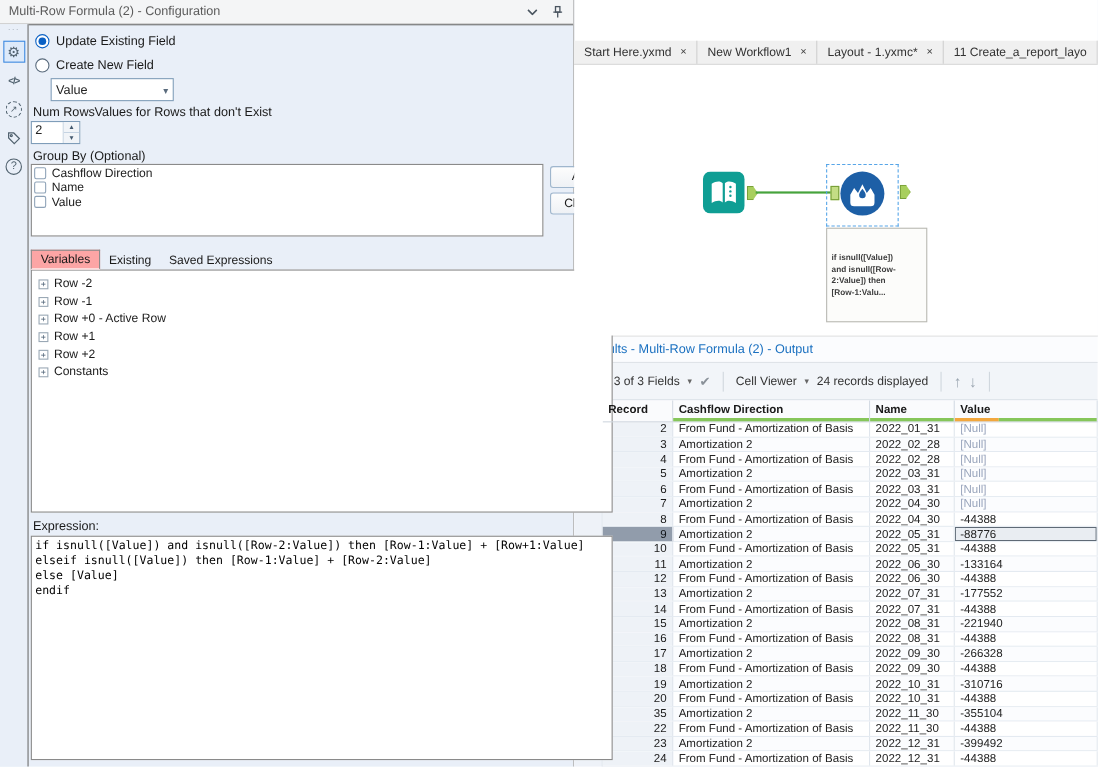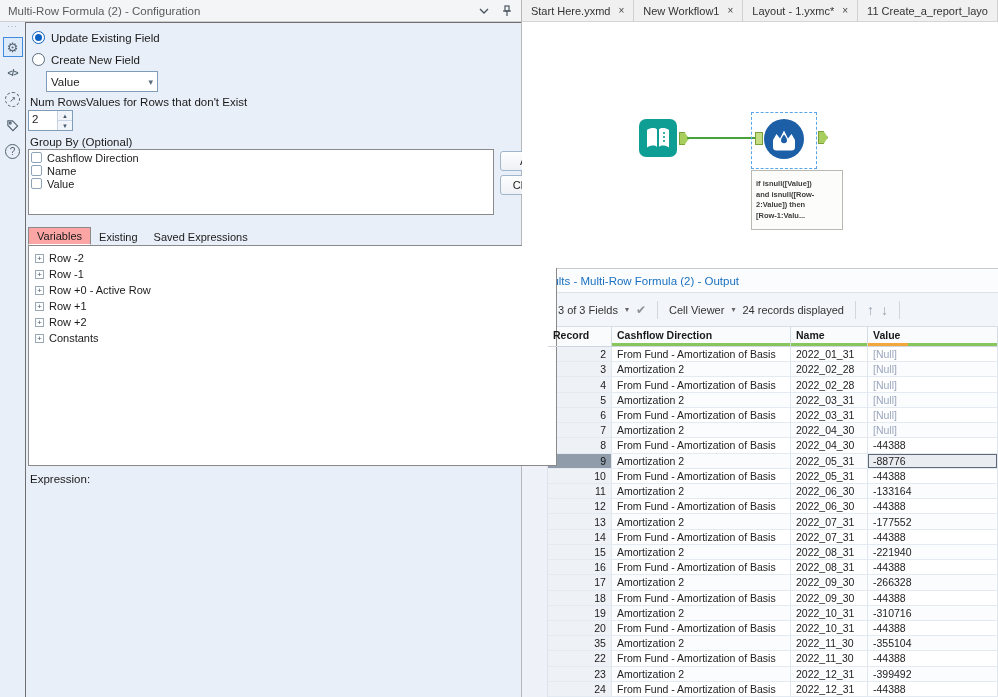--- a/index.html
+++ b/index.html
@@ -48,33 +48,33 @@
   .tab { padding:2px 8px 2px 8px; font-size:11px; color:#1a1a1a; cursor:pointer; }
   .tab.active { background:#fca5a5; border:1px solid #8a8a8a; border-bottom:1px solid #fff; position:relative; z-index:2; }
 
   .treebox { position:absolute; background:#fff; border:1px solid #8a8a8a; padding:4px 2px; }
   .tree-item { display:flex; align-items:center; gap:5px; height:16px; font-size:11px; color:#1a1a1a; }
   .expander { width:9px; height:9px; border:1px solid #9aa8b5; background:#fff; font-size:8px; line-height:7px; text-align:center; color:#44596e; margin-left:4px; cursor:pointer; }
 
   .exprbox { position:absolute; background:#fff; border:1px solid #8a8a8a; font-family:"DejaVu Sans Mono", monospace; font-size:10.5px; line-height:1.3; padding:2px 3px; white-space:pre-wrap; color:#000; }
 
   
-  .right { flex:1; display:flex; flex-direction:column; }
+  .right { flex:1; display:flex; flex-direction:column;margin-top:37px; }
   .doc-tabbar { height:22px; background:#f0f0f0; border-bottom:1px solid #d5d5d5; display:flex; }
   .doc-tab { display:flex; align-items:center; gap:8px; padding:0 9px; font-size:11px; color:#333; border-right:1px solid #d0d0d0; white-space:nowrap; cursor:pointer; }
   .doc-tab .x { color:#444; font-size:10px; cursor:pointer; }
 
   .canvas { height:246px; background:#fff; position:relative; }
   .tool-input { position:absolute; left:117px; top:97px; width:38px; height:38px; cursor:pointer; }
   .anchor-out { position:absolute; width:10px; height:13px; background:#a8cf5d; border:1px solid #79a039; clip-path:polygon(0 0,55% 0,100% 50%,55% 100%,0 100%); cursor:crosshair; }
   .anchor-in { position:absolute; width:8px; height:13px; background:#c4dd85; border:1px solid #79a039; cursor:crosshair; }
   .wire { position:absolute; left:165px; top:115px; width:70px; height:2px; background:#46a33c; }
   .mrf-sel { position:absolute; left:229px; top:90px; width:66px; height:57px; border:1px dashed #58a6e8; }
   .tool-mrf { position:absolute; left:241px; top:96px; width:42px; height:42px; cursor:pointer; }
-  .annotation { position:absolute; left:229px; top:148px; width:92px; background:#fcfcfa; border:1px solid #b9b9b3; font-size:7.5px; font-weight:bold; color:#3d3d3d; line-height:1.4; padding:8px 4px; white-space:pre-line; }
+  .annotation { position:absolute; left:229px; top:148px; width:92px; background:#fcfcfa; border:1px solid #b9b9b3; font-size:7.5px; font-weight:bold; color:#3d3d3d; line-height:1.4; padding:21px 4px; white-space:pre-line; }
 
   .results { flex:1; border-top:1px solid #c9c9c9; display:flex; flex-direction:column; background:#fff; }
   .res-title { height:24px; background:#fbfcfe; border-bottom:1px solid #dfe3e8; display:flex; align-items:center; padding:0 10px; color:#1a70c0; font-size:11.5px; }
   .res-body { flex:1; display:flex; min-height:0; }
   .res-strip { width:26px; background:#eef2f8; border-right:1px solid #dde3ea; display:flex; flex-direction:column; align-items:center; padding-top:1px; }
   .res-strip .strip-icon { color:#44596e; }
   .res-content { flex:1; display:flex; flex-direction:column; min-width:0;justify-content:flex-end; }
   .res-toolbar { height:34px; background:#f2f5f9; border-bottom:1px solid #d8dee6; display:flex; align-items:center; padding:0 10px; gap:7px; font-size:11px; color:#333; }
   .res-toolbar .caret { font-size:8px; color:#666; }
   .res-toolbar .check { color:#8a9199; font-size:12px; }
@@ -209,20 +209,24 @@
               <span class="expander">+</span>
               <span>Row +2</span>
             </div>
             <div class="tree-item">
               <span class="expander">+</span>
               <span>Constants</span>
             </div>
           </div>
 
         <div class="lbl" style="left:4px; top:450px;">Expression:</div>
+        <div class="exprbox" style="left:2px; top:464px; width:529px; height:204px;">if isnull([Value]) and isnull([Row-2:Value]) then [Row-1:Value] + [Row+1:Value]
+elseif isnull([Value]) then [Row-1:Value] + [Row-2:Value]
+else [Value]
+endif</div>
       </div>
     </div>
   </div>
 
   <div class="right">
     <div class="doc-tabbar" id="doc-tabbar">
         <div class="doc-tab">
           <span>Start Here.yxmd</span>
           <span class="x">×</span>
         </div>

